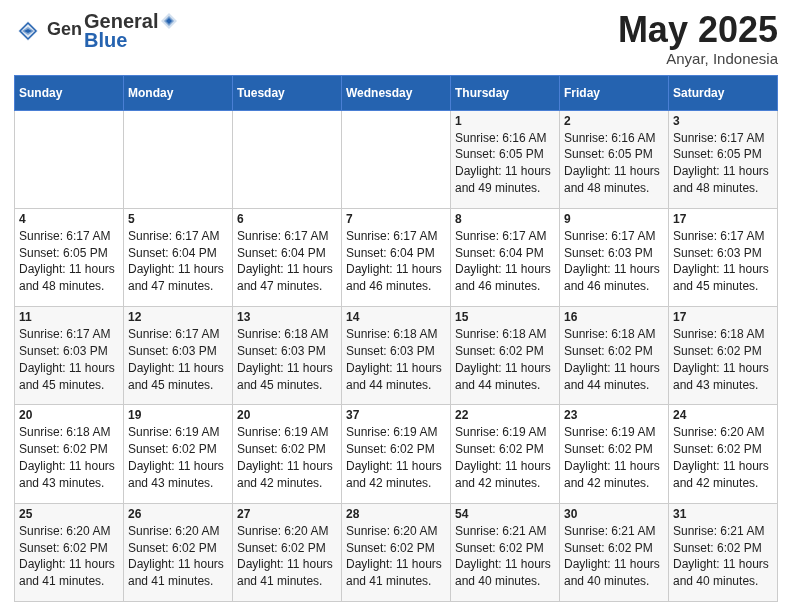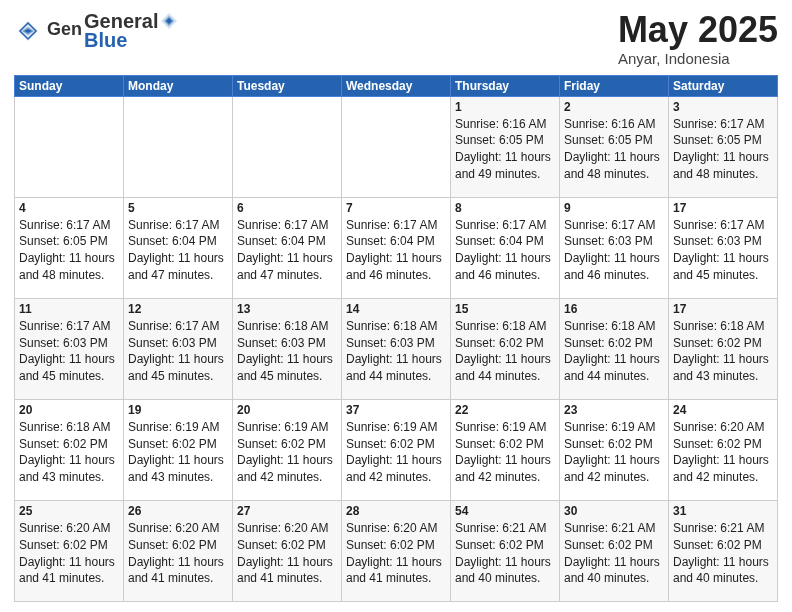--- a/index.html
+++ b/index.html
@@ -27,21 +27,21 @@
     .logo {
       display: flex;
       align-items: center;
     }
     .logo-icon {
       width: 28px;
       height: 28px;
       margin-right: 4px;
     }
     .title-block {
-      text-align: left;
+      text-align: right;
     }
     .month-title {
       font-size: 36px;
       font-weight: bold;
       color: #222;
       line-height: 1.1;
     }
     .location {
       font-size: 15px;
       color: #444;
@@ -49,21 +49,21 @@
     .calendar {
       width: 100%;
       border-collapse: collapse;
       flex: 1;
     }
     .calendar thead tr th {
       background: #2563b0;
       color: #fff;
       font-size: 12px;
       font-weight: bold;
-      padding: 3px 4px;
+      padding: 10px 4px;
       border: 1px solid #4a7fd4;
       text-align: left;
       margin-top: 48px;
     }
     .calendar tbody tr td {
       border: 1px solid #ccc;
       vertical-align: top;
       padding: 3px 4px;
       width: calc(100% / 7);
       min-height: 80px;

